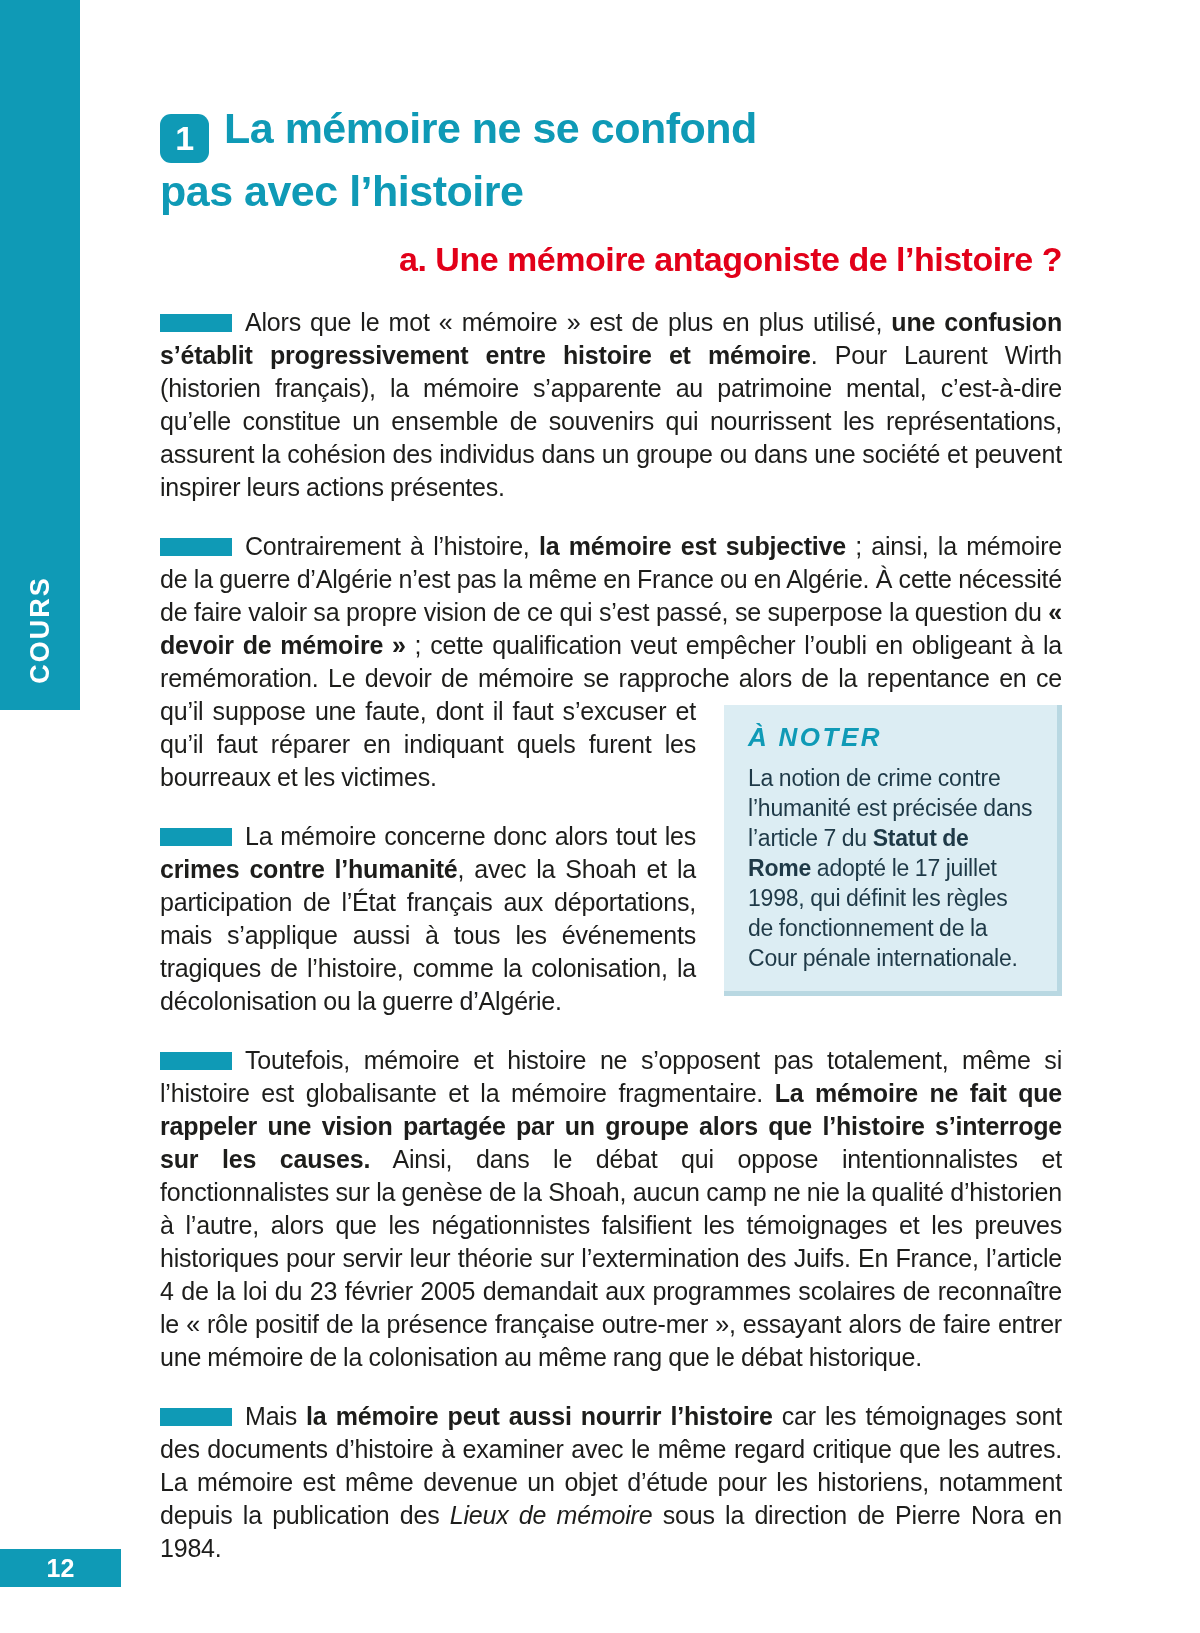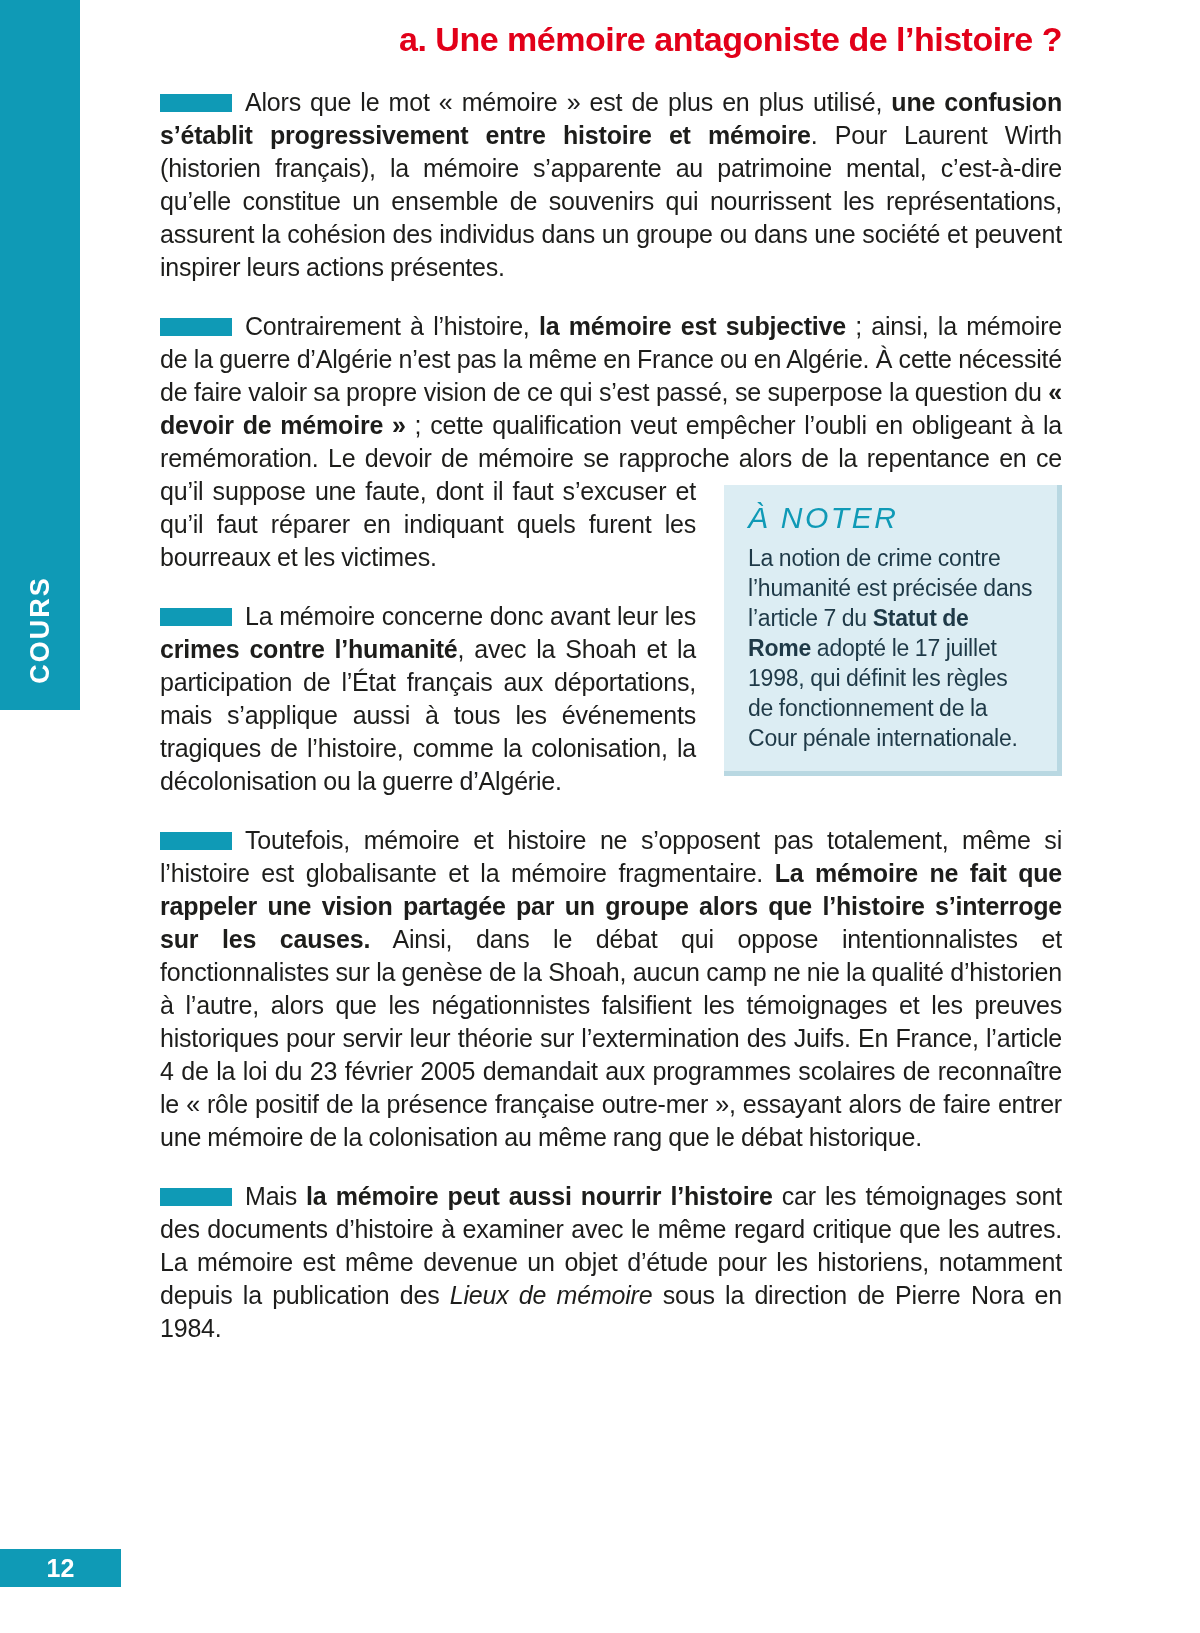--- a/index.html
+++ b/index.html
@@ -85,21 +85,21 @@
     width:338px;min-height:258px;
     background:var(--note_bg);
     border-right:5px solid var(--note_edge);
     border-bottom:5px solid var(--note_edge);
     padding:16px 20px 18px 24px;
     margin:10px 0 18px 28px;
     text-align:left;
   }
   .note-title{
     color:var(--teal);
-    font-size:30px;font-weight:400;font-style:italic;
+    font-size:26px;font-weight:700;font-style:italic;
     letter-spacing:2.5px;
   }
   .note-body{
     margin-top:9px;
     font-size:23px;line-height:30px;
     color:var(--note_text);
     letter-spacing:-0.2px;
   }
   .note-body b{font-weight:700;}
 </style>
@@ -111,36 +111,40 @@
   <div class="sidebar-tab">
     <span class="sidebar-label">COURS</span>
   </div>
 
   <div class="page-number">
     <span>12</span>
   </div>
 
   <main class="content">
 
+    <h1>
+      <span class="num-box">1</span><span class="h1-line1">La mémoire ne se confond</span>
+      <span class="h1-line2">pas avec l’histoire</span>
+    </h1>
 
     <h2>a. Une mémoire antagoniste de l’histoire ?</h2>
 
     <div class="para">
       <span class="marker"></span><span><span>Alors que le mot « mémoire » est de plus en plus utilisé, </span><b>une confusion s’établit progressivement entre histoire et mémoire</b><span>. Pour Laurent Wirth (historien français), la mémoire s’apparente au patrimoine mental, c’est-à-dire qu’elle constitue un ensemble de souvenirs qui nourrissent les représentations, assurent la cohésion des individus dans un groupe ou dans une société et peuvent inspirer leurs actions présentes.</span></span>
     </div>
 
     <div class="para">
       <span class="marker"></span><span><span>Contrairement à l’histoire, </span><b>la mémoire est subjective</b><span> ; ainsi, la mémoire de la guerre d’Algérie n’est pas la même en France ou en Algérie. À cette nécessité de faire valoir sa propre vision de ce qui s’est passé, se superpose la question du </span><b>« devoir de mémoire »</b><span> ; cette qualification veut empêcher l’oubli en obligeant à la remémoration. Le devoir de mémoire se rapproche alors de la repentance en </span></span><aside class="note">
           <div class="note-title">À NOTER</div>
           <div class="note-body"><span>La notion de crime contre l’humanité est précisée dans l’article 7 du </span><b>Statut de Rome</b><span> adopté le 17 juillet 1998, qui définit les règles de fonctionnement de la Cour pénale internationale.</span></div>
         </aside><span><span>ce qu’il suppose une faute, dont il faut s’excuser et qu’il faut réparer en indiquant quels furent les bourreaux et les victimes.</span></span>
     </div>
 
     <div class="para">
-      <span class="marker"></span><span><span>La mémoire concerne donc avant leur les </span><b>crimes contre l’humanité</b><span>, avec la Shoah et la participation de l’État français aux déportations, mais s’applique aussi à tous les événements tragiques de l’histoire, comme la colonisation, la décolonisation ou la guerre d’Algérie.</span></span>
+      <span class="marker"></span><span><span>La mémoire concerne donc alors tout les </span><b>crimes contre l’humanité</b><span>, avec la Shoah et la participation de l’État français aux déportations, mais s’applique aussi à tous les événements tragiques de l’histoire, comme la colonisation, la décolonisation ou la guerre d’Algérie.</span></span>
     </div>
 
 
     <div class="para">
       <span class="marker"></span><span><span>Toutefois, mémoire et histoire ne s’opposent pas totalement, même si l’histoire est globalisante et la mémoire fragmentaire. </span><b>La mémoire ne fait que rappeler une vision partagée par un groupe alors que l’histoire s’interroge sur les causes.</b><span> Ainsi, dans le débat qui oppose intentionnalistes et fonctionnalistes sur la genèse de la Shoah, aucun camp ne nie la qualité d’historien à l’autre, alors que les négationnistes falsifient les témoignages et les preuves historiques pour servir leur théorie sur l’extermination des Juifs. En France, l’article 4 de la loi du 23 février 2005 demandait aux programmes scolaires de reconnaître le « rôle positif de la présence française outre-mer », essayant alors de faire entrer une mémoire de la colonisation au même rang que le débat historique.</span></span>
     </div>
 
     <div class="para">
       <span class="marker"></span><span><span>Mais </span><b>la mémoire peut aussi nourrir l’histoire</b><span> car les témoignages sont des documents d’histoire à examiner avec le même regard critique que les autres. La mémoire est même devenue un objet d’étude pour les historiens, notamment depuis la publication des </span><i>Lieux de mémoire</i><span> sous la direction de Pierre Nora en 1984.</span></span>
     </div>

